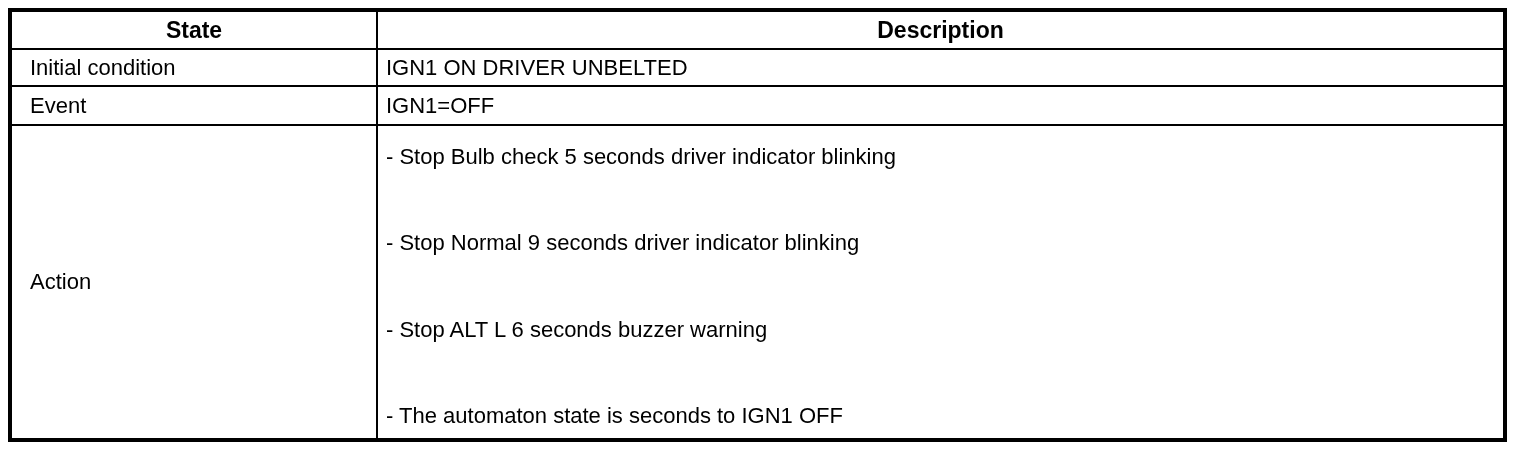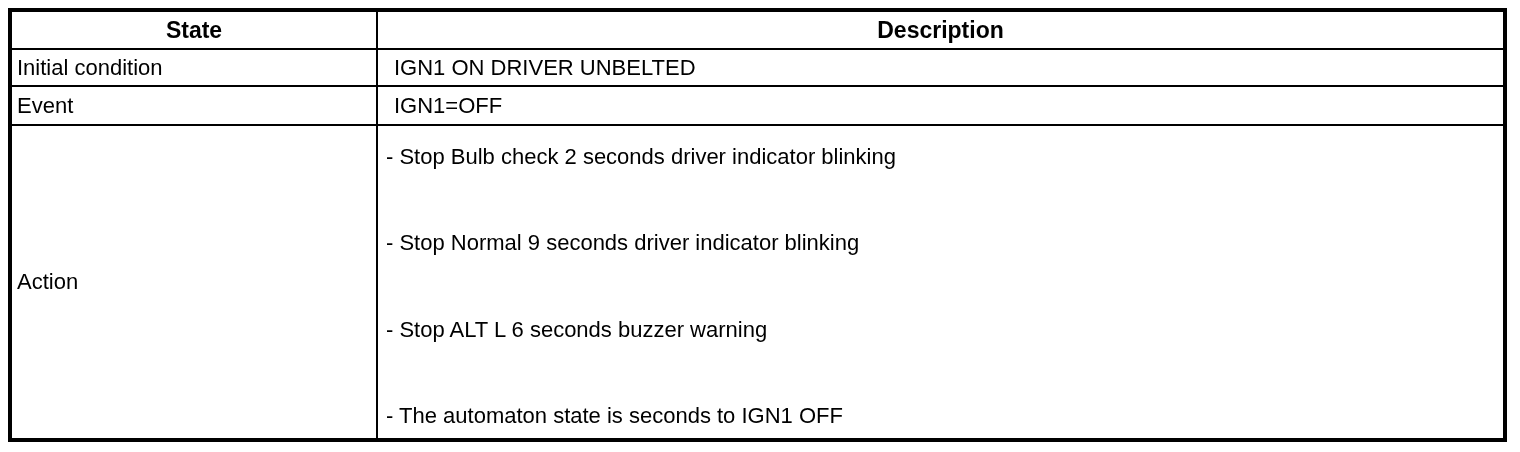--- a/index.html
+++ b/index.html
@@ -40,22 +40,22 @@
     overflow: hidden;
     background: #ffffff;
   }
   .cell.col-state   { border-right: 2px solid #000000; }
   .cell.row-divider { border-bottom: 2px solid #000000; }
   .cell.header {
     justify-content: center;
     font-weight: bold;
     font-size: 23px;
   }
-  .cell.body-state  { padding-left: 5px; }
-  .cell.body-desc   { padding-left: 16px; }
+  .cell.body-state  { padding-left: 18px; }
+  .cell.body-desc   { padding-left: 8px; }
   .cell.action-desc {
     flex-direction: column;
     align-items: stretch;
     justify-content: space-between;
     padding: 19px 8px 10px 8px;
     white-space: normal;
   }
   .action-line {
     font-size: 22px;
     line-height: 24px;
@@ -72,20 +72,20 @@
     <div class="cell row-divider header">Description</div>
 
     <div class="cell col-state row-divider body-state">Initial condition</div>
     <div class="cell row-divider body-desc">IGN1 ON DRIVER UNBELTED</div>
 
     <div class="cell col-state row-divider body-state">Event</div>
     <div class="cell row-divider body-desc">IGN1=OFF</div>
 
     <div class="cell col-state body-state">Action</div>
     <div class="cell action-desc">
-      <div class="action-line">- Stop Bulb check 2 seconds driver indicator blinking</div>
+      <div class="action-line">- Stop Bulb check 5 seconds driver indicator blinking</div>
       <div class="action-line">- Stop Normal 9 seconds driver indicator blinking</div>
       <div class="action-line">- Stop ALT L 6 seconds buzzer warning</div>
       <div class="action-line">- The automaton state is seconds to IGN1 OFF</div>
     </div>
 
   </div>
 </div>
 
 </body></html>

